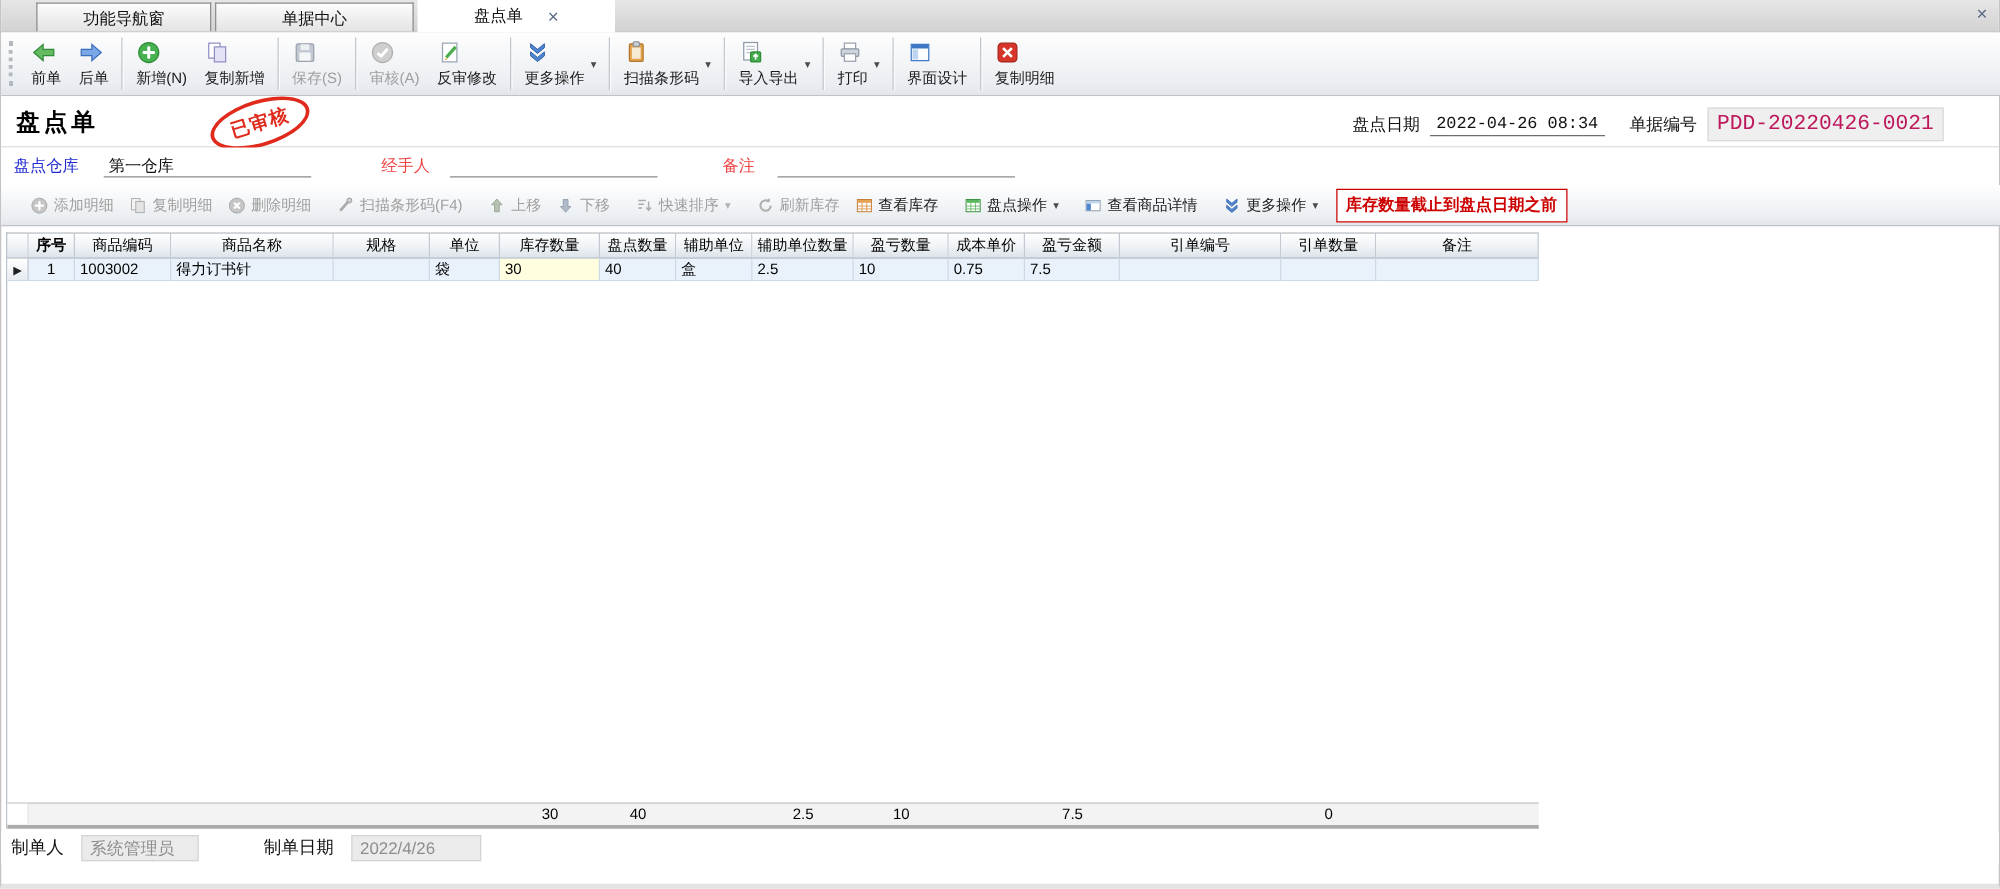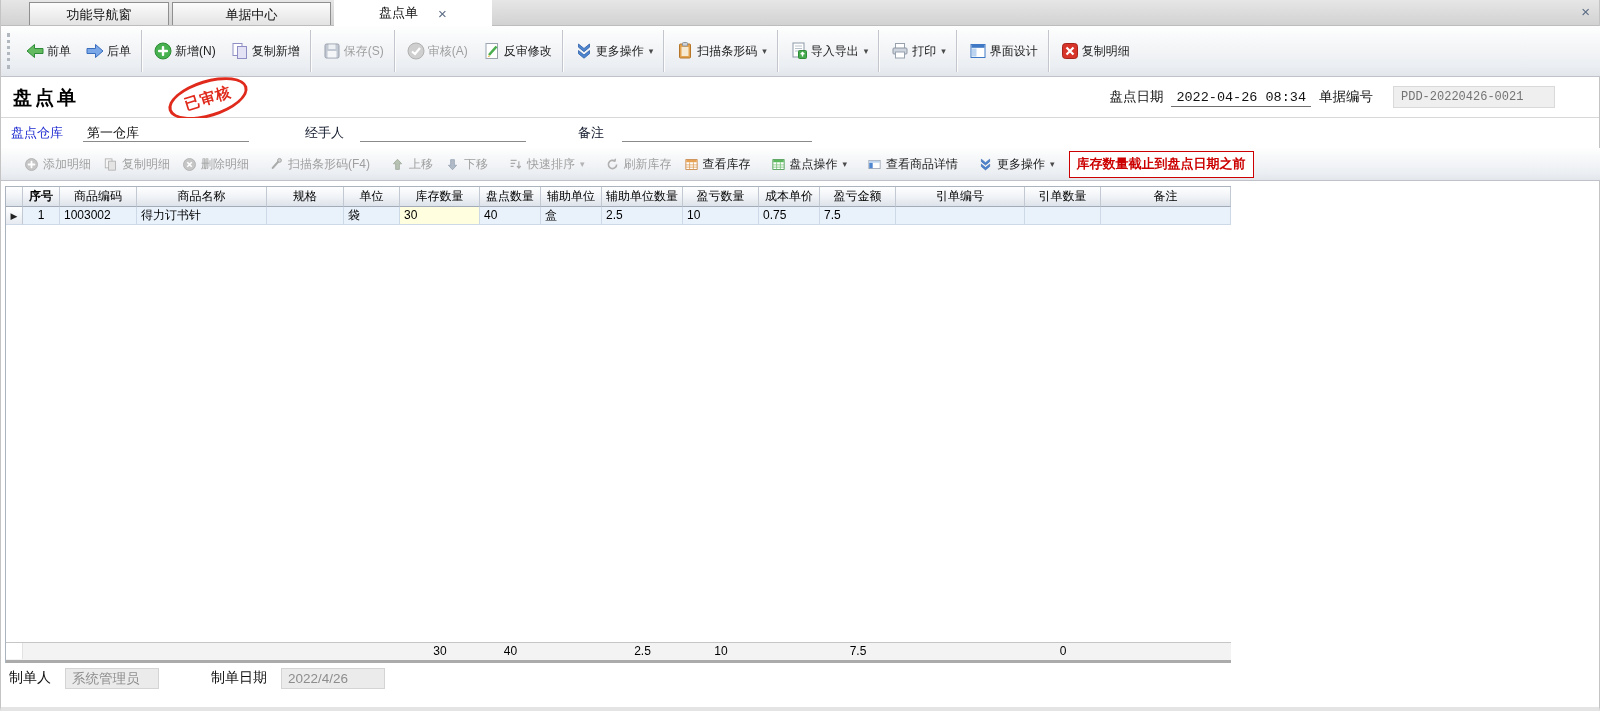--- a/index.html
+++ b/index.html
@@ -24,50 +24,50 @@
   
   .toolbar{position:absolute;left:0;width:1599px;background:linear-gradient(#fefefe,#ebeef2 80%,#e2e6eb);
            border-bottom:1px solid #bfc3c9;display:flex;align-items:stretch;box-sizing:border-box;}
   .main-toolbar{top:26px;height:51px;padding-left:2px;}
   .detail-toolbar{top:148px;height:33px;padding-left:2px;align-items:center;}
   .grip{flex:none;width:3px;border-left:3px dotted #b2b8c0;margin:7px 5px 7px 4px;}
   .tb-groups{display:flex;align-items:stretch;}
   .detail-toolbar .tb-groups{align-items:center;}
   .tb-sep{flex:none;width:0;border-left:1px solid #c3c7cd;border-right:1px solid #fcfcfc;margin:4px 3px;}
   .tb-btn{display:flex;align-items:center;padding:3px 7px;cursor:default;border-radius:2px;}
-  .tb-inner{display:flex;flex-direction:row;align-items:center;gap:2px;}
+  .tb-inner{display:flex;flex-direction:column;gap:2px;}
   .tb-btn .icon20{width:20px;height:20px;}
   .tb-btn .icon15{width:15px;height:15px;margin-right:4px;}
   .icon20 svg,.icon15 svg{width:100%;height:100%;display:block;}
   .tb-label{font-size:12px;color:#1b1b1b;white-space:nowrap;}
   .tb-btn.disabled .tb-label{color:#9f9f9f;}
   .tb-caret{font-size:9px;color:#4a4a4a;margin-left:5px;align-self:center;}
   .tb-btn.disabled .tb-caret{color:#b3b3b3;}
   .det-btn{display:flex;align-items:center;padding:2px 6px;font-size:12.5px;}
   .notice{flex:none;align-self:center;margin-left:8px;border:1px solid #cc0000;color:#cc0000;font-weight:bold;
           font-size:13px;padding:3px 7px 4px;background:#fff;white-space:nowrap;}
 
   
   .title-row{position:absolute;left:0;top:77px;width:100%;height:41px;border-bottom:1px solid #d8d8d8;box-sizing:border-box;background:#fff;}
   .doc-title{position:absolute;left:12px;top:8px;font-size:19px;font-weight:bold;letter-spacing:3px;color:#000;}
   .stamp{position:absolute;left:166px;top:3px;width:76px;height:31px;border:3px solid #e02a1c;border-radius:50%;
          color:#e02a1c;font-weight:bold;font-size:15px;display:flex;align-items:center;justify-content:center;
          transform:rotate(-17deg);letter-spacing:1px;background:rgba(255,255,255,0);}
   .title-fields{position:absolute;right:44px;top:9px;display:flex;align-items:center;font-size:13.5px;}
   .mono{font-family:"Liberation Mono","DejaVu Sans Mono",monospace;}
   .date-underline{border-bottom:1px solid #6e6e6e;min-width:128px;padding:2px 5px 1px;font-size:13.5px;margin-left:8px;}
-  .docno-box{background:#efefef;border:1px solid #d9d9d9;min-width:146px;padding:3px 7px;font-size:12px;margin-left:20px;color:#737373;}
-  .tf-label2{margin-left:8px;}
+  .docno-box{background:#efefef;border:1px solid #d9d9d9;min-width:146px;padding:3px 7px;font-size:17px;margin-left:8px;color:#be185d;}
+  .tf-label2{margin-left:20px;}
 
   
   .form-row{position:absolute;left:0;top:118px;width:100%;height:30px;display:flex;align-items:center;font-size:13px;background:#fff;}
   .link-label{color:#1f2bd0;margin-left:10px;}
   .u-field{border-bottom:1px solid #8a8a8a;height:17px;line-height:17px;padding:0 4px;}
   .f-warehouse{width:158px;margin-left:20px;}
-  .f-label{color:#0f172a;}
+  .f-label{color:#ef4444;}
   .l-handler{margin-left:56px;}
   .f-handler{width:158px;margin-left:16px;}
   .l-remark{margin-left:52px;}
   .f-remark{width:182px;margin-left:18px;}
 
   
   .grid{position:absolute;left:4px;top:186px;width:1226px;height:477px;box-sizing:border-box;
         border-left:1px solid #aab3be;border-top:1px solid #aab3be;background:#fff;display:flex;flex-direction:column;}
   .grid-header{display:flex;height:20px;flex:none;}
   .gh-cell{box-sizing:border-box;height:20px;line-height:19px;font-size:12px;text-align:center;color:#000;

